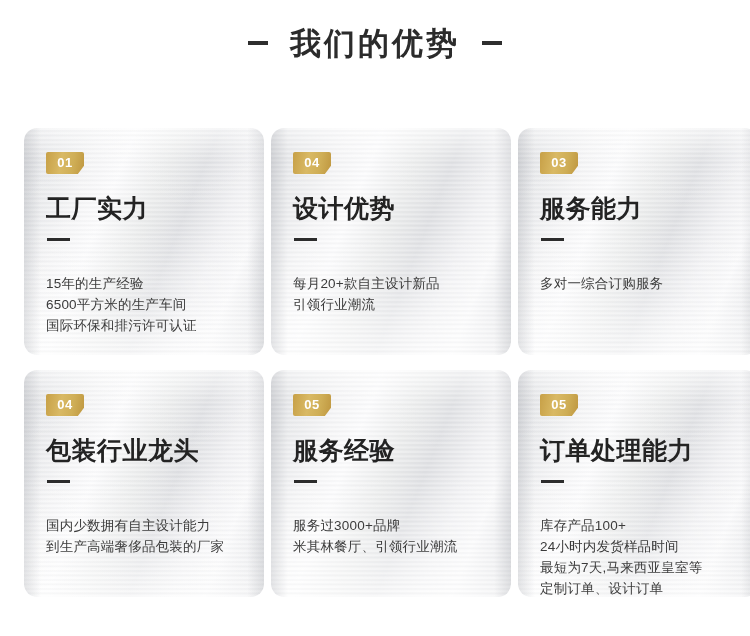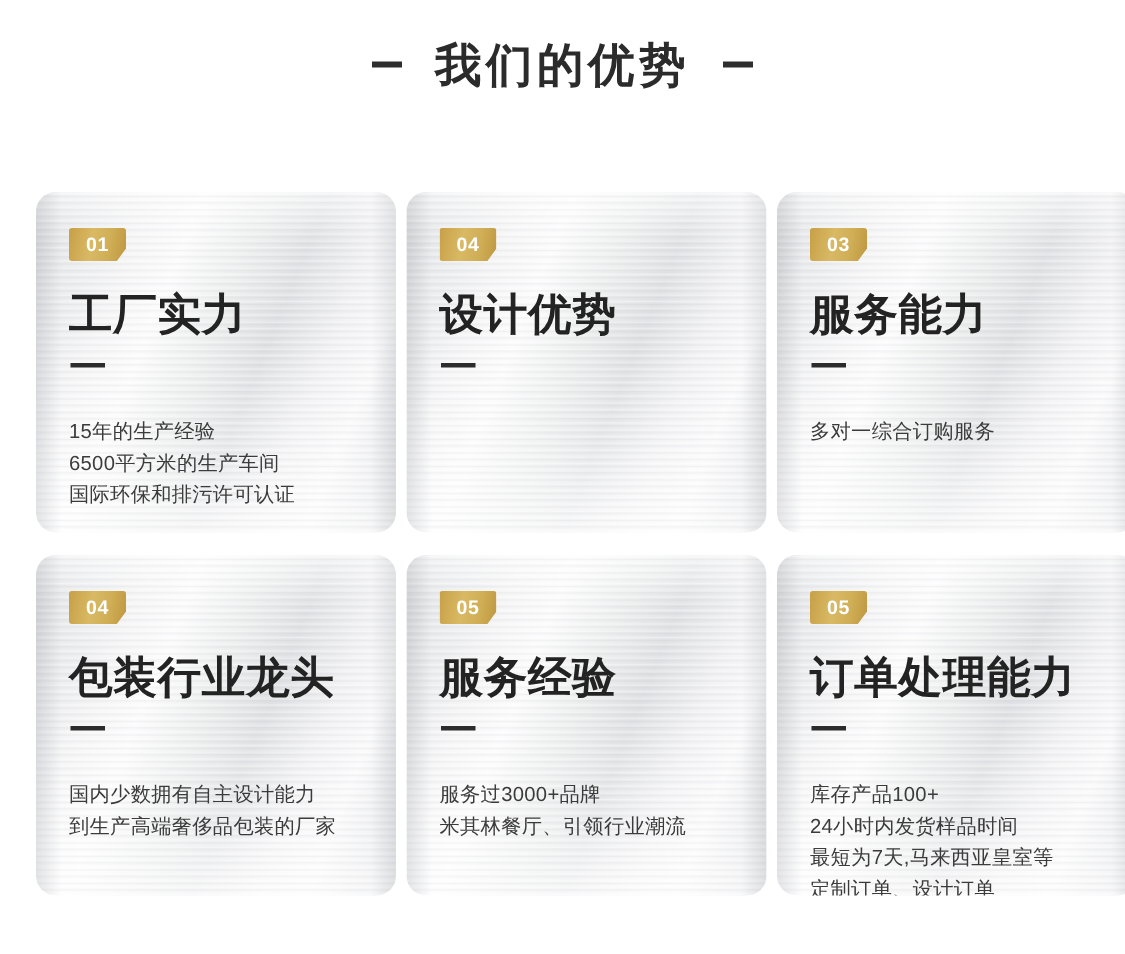--- a/index.html
+++ b/index.html
@@ -136,21 +136,21 @@
     color: #ffffff;
     letter-spacing: 0.5px;
     background: linear-gradient(100deg, #c7a047 0%, #d9b964 40%, #cfae56 70%, #bf9740 100%);
     border-radius: 2px 2px 6px 2px;
     clip-path: polygon(0 0, 100% 0, 100% 62%, 84% 100%, 0 100%);
   }
 
   
   .card-heading {
     margin: 21px 0 0 0;
-    font-size: 29px;
+    font-size: 25px;
     font-weight: 700;
     color: #232323;
     letter-spacing: 0.5px;
     line-height: 1.05;
     white-space: nowrap;
   }
   .heading-rule {
     width: 23px;
     height: 3px;
     background: #2c2c2c;
@@ -190,20 +190,24 @@
         <span class="line">国际环保和排污许可认证</span>
       </div>
     </div>
   </div>
 
   <div class="card">
     <div class="card-inner">
       <span class="badge">04</span>
       <div class="card-heading">设计优势</div>
       <div class="heading-rule"></div>
+      <div class="card-lines">
+        <span class="line">每月20+款自主设计新品</span>
+        <span class="line">引领行业潮流</span>
+      </div>
     </div>
   </div>
 
   <div class="card">
     <div class="card-inner">
       <span class="badge">03</span>
       <div class="card-heading">服务能力</div>
       <div class="heading-rule"></div>
       <div class="card-lines">
         <span class="line">多对一综合订购服务</span>

